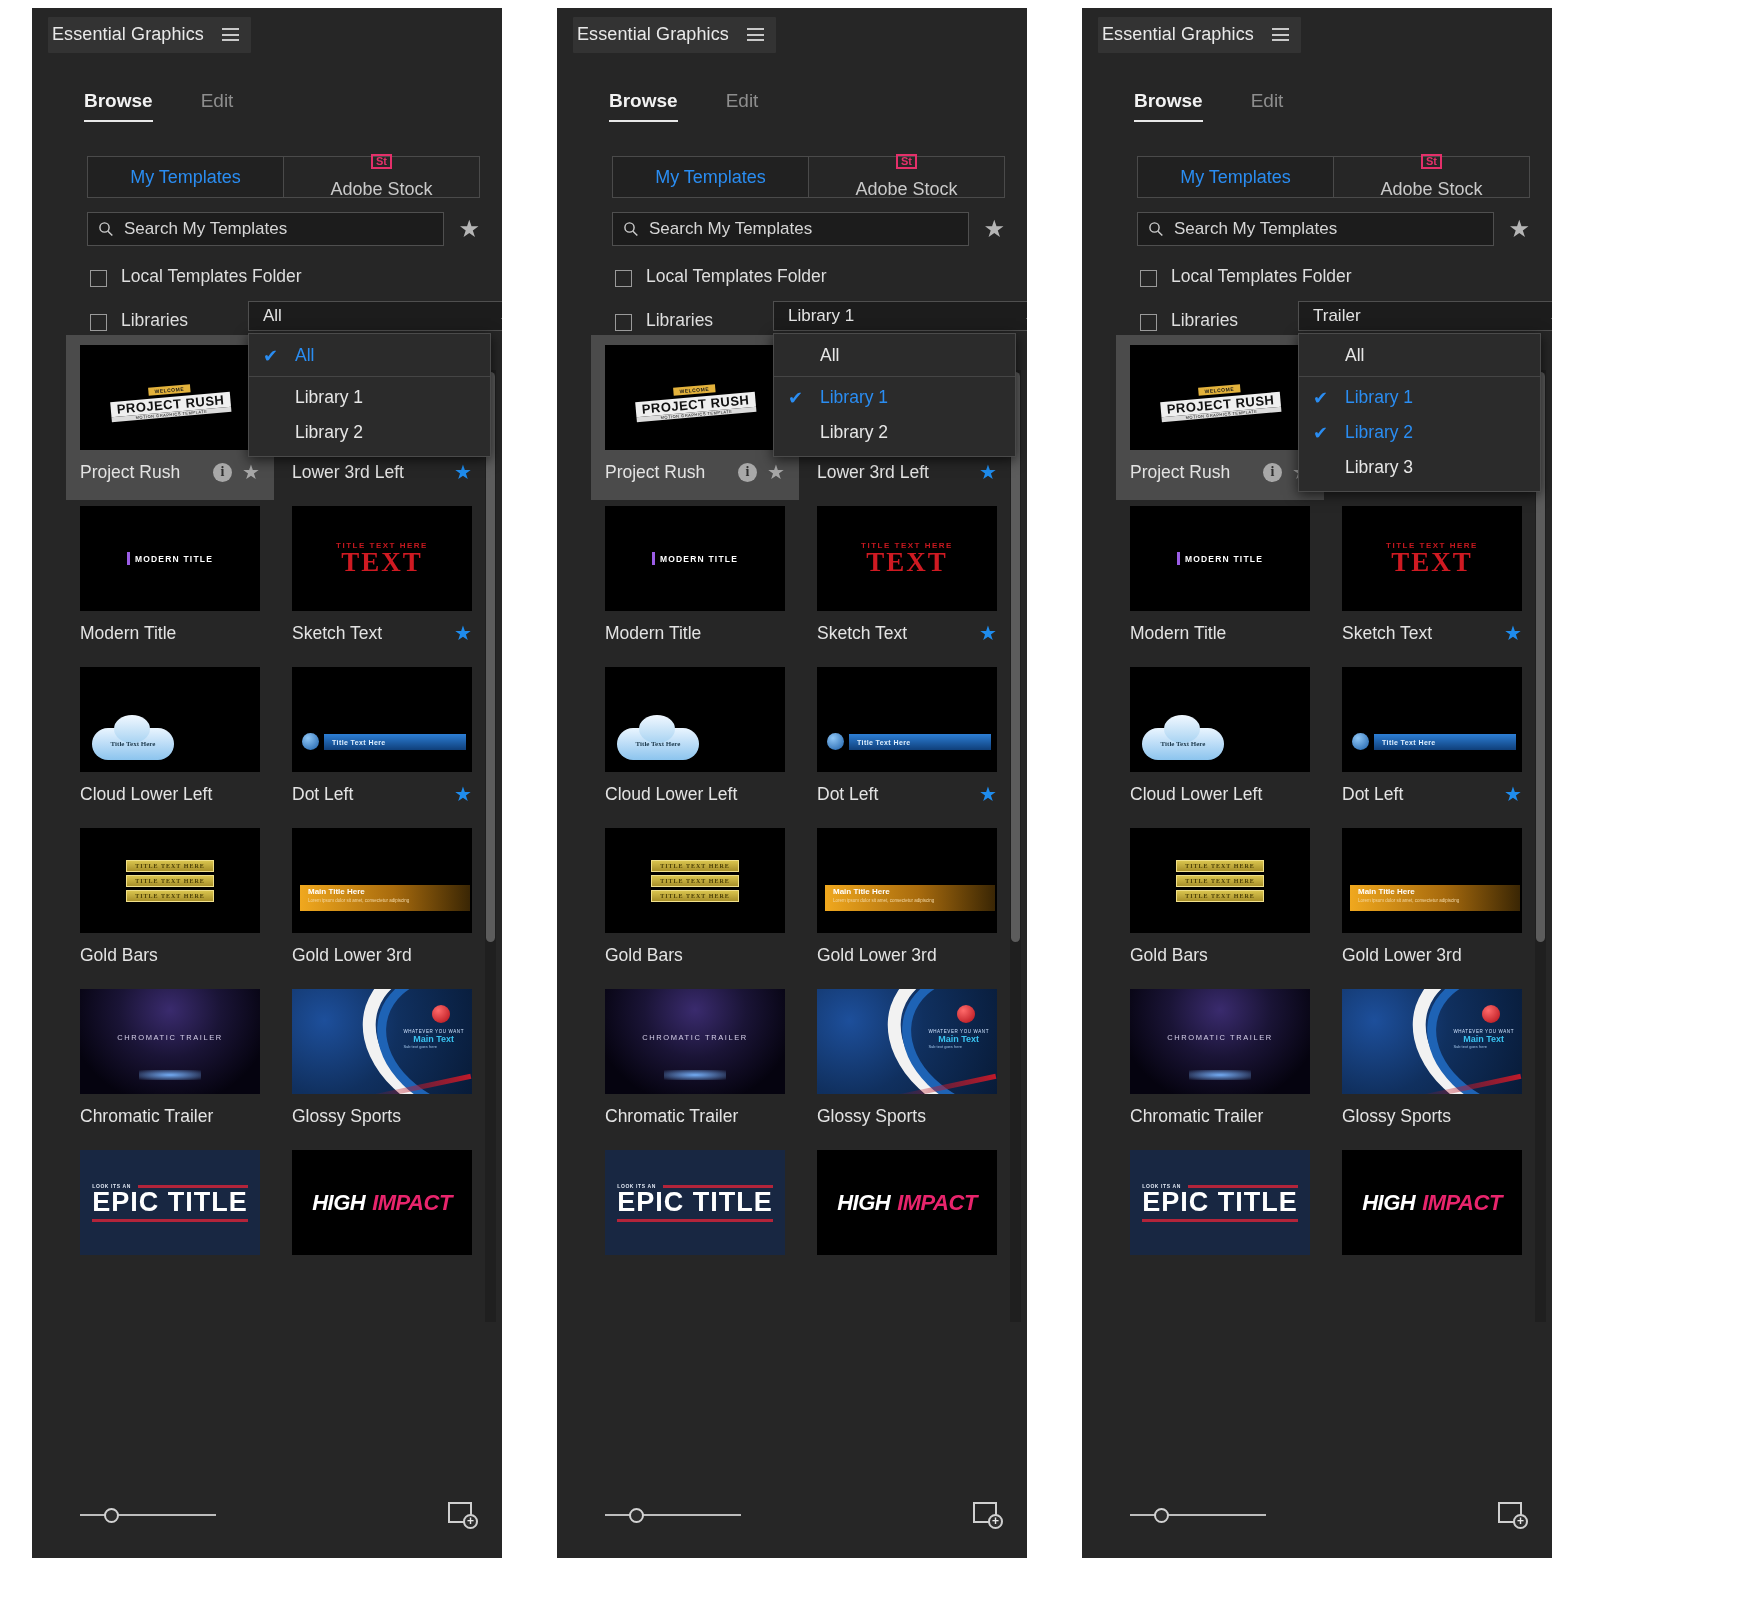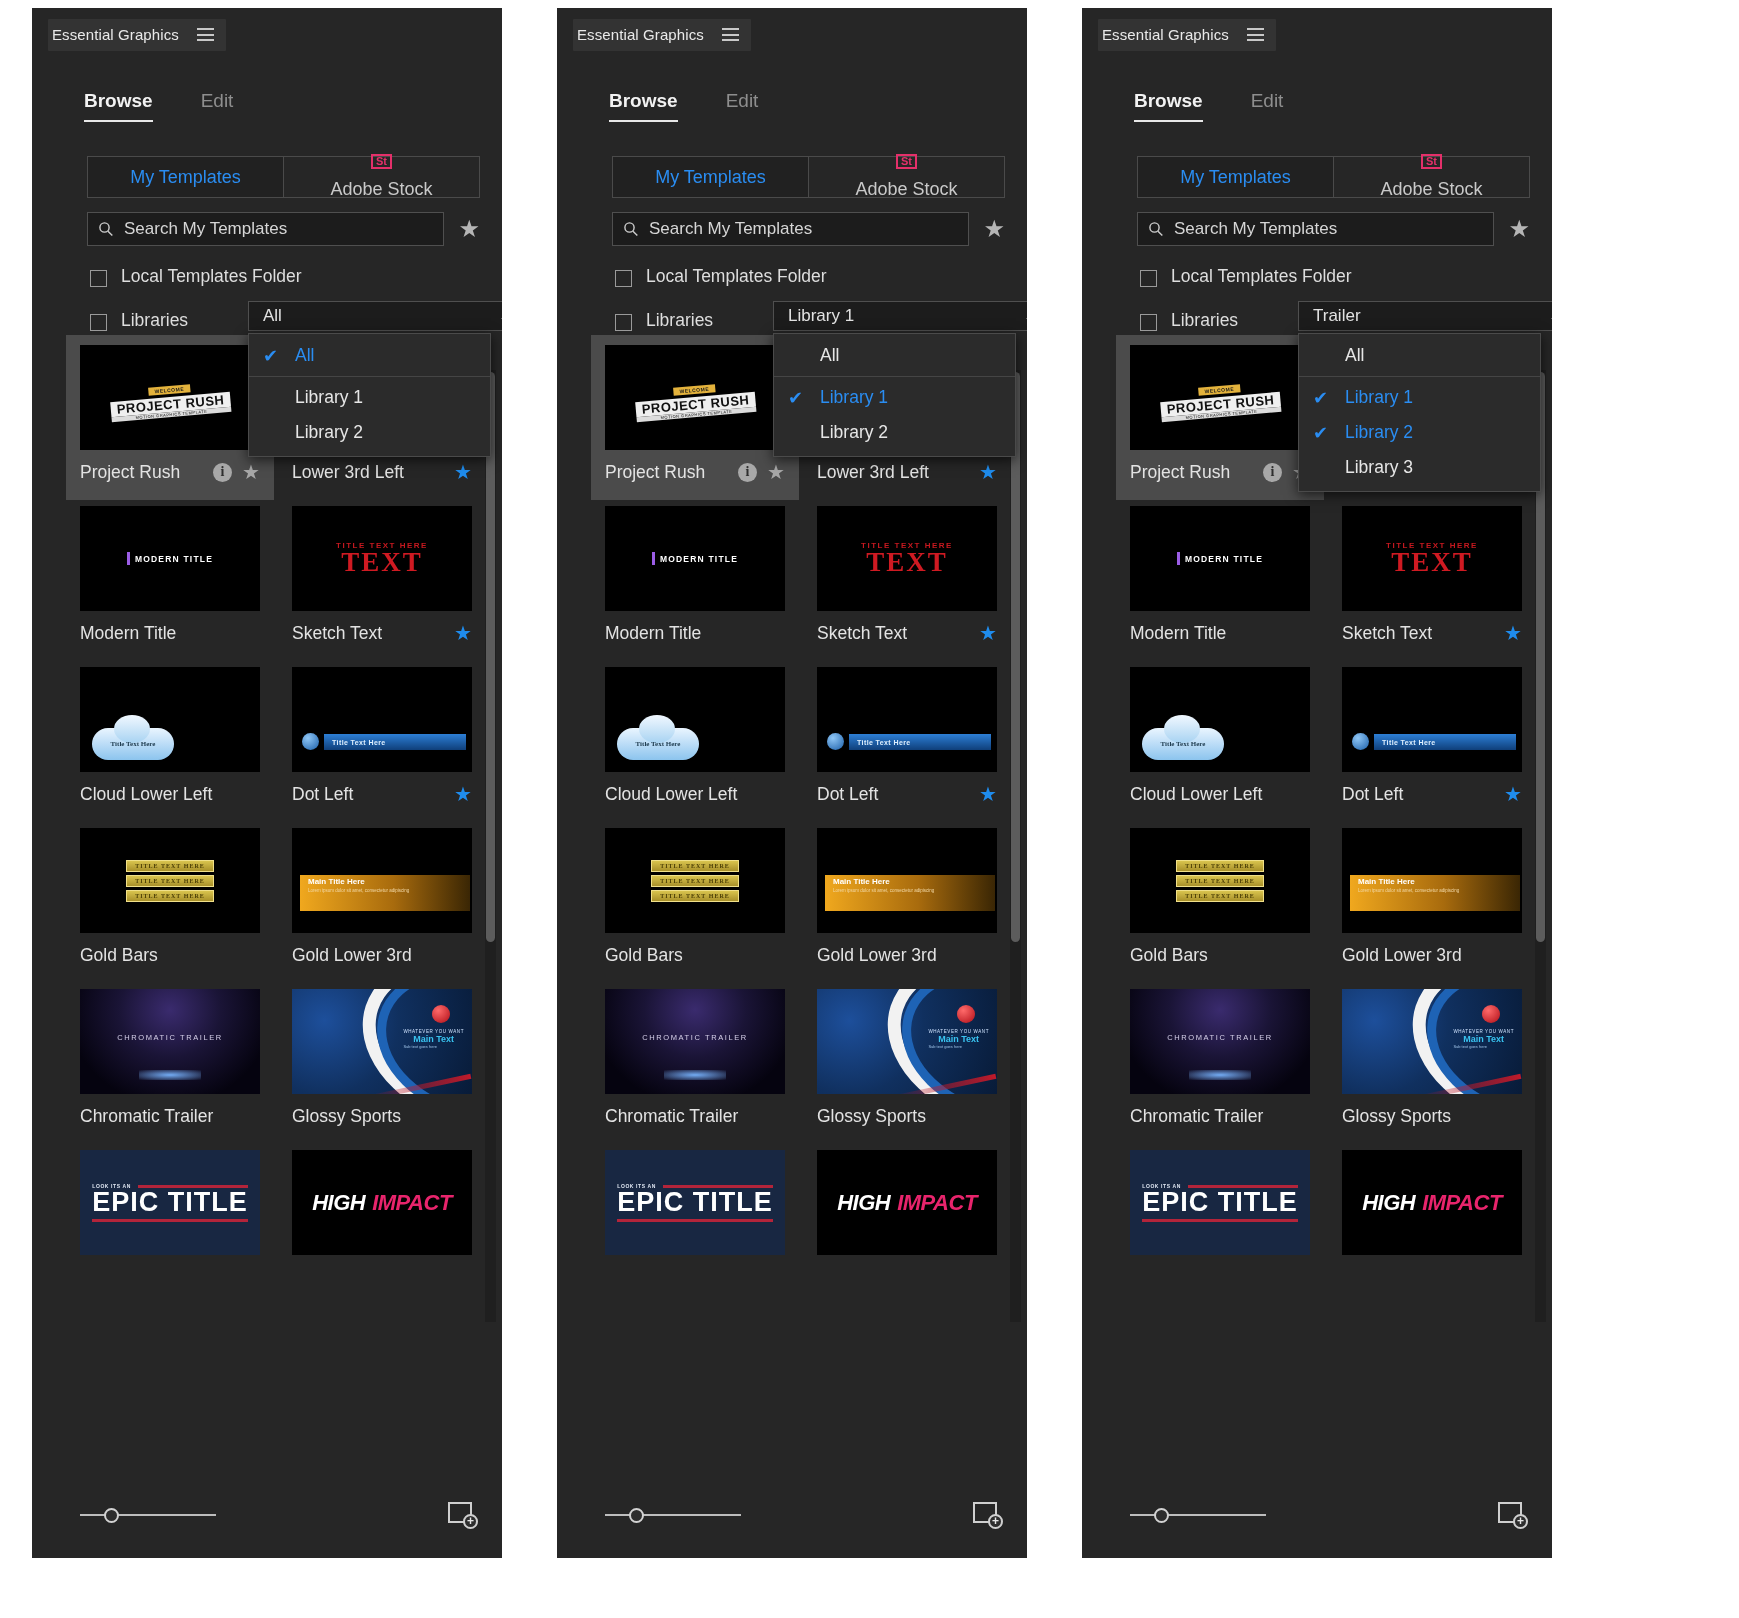--- a/index.html
+++ b/index.html
@@ -36,21 +36,21 @@
   .panel-tab-chip {
     background: #333333;
     padding: 7px 12px 8px 4px;
     display: flex;
     align-items: center;
     gap: 18px;
     border-radius: 1px;
   }
   .panel-title {
     color: #e9e9e9;
-    font-size: 15px;
+    font-size: 18px;
     letter-spacing: .1px;
     white-space: nowrap;
   }
   .hamburger {
     width: 17px; height: 13px;
     display: flex; flex-direction: column; justify-content: space-between;
     flex: 0 0 auto;
   }
   .hamburger i { display:block; height:2px; background:#c9c9c9; width:100%; }
 
@@ -260,21 +260,21 @@
   .tn-gold .gb {
     width:88px; height:12px;
     background: linear-gradient(#d9c44e, #a8902a);
     border:1px solid #f0e08a;
     display:flex; align-items:center; justify-content:center;
   }
   .tn-gold .gb span { font-size:6px; color:#4a3d05; font-weight:bold; letter-spacing:1px; font-family:"Liberation Serif",serif;}
 
   .tn-gold3 { position:relative; height:100%; }
   .tn-gold3 .g3 {
-    position:absolute; left:8px; right:2px; bottom:22px; height:36px;
+    position:absolute; left:8px; right:2px; bottom:22px; height:26px;
     background: linear-gradient(90deg,#f0a81e,#a86b0d 55%,#3a2604);
     padding:2px 0 0 8px;
   }
   .tn-gold3 .g3 .t1 { color:#fff; font-size:8px; font-weight:bold; }
   .tn-gold3 .g3 .t2 { color:#f3d9a6; font-size:4.5px; margin-top:2px; }
 
   .tn-chrom { position:relative; height:100%;
     background: radial-gradient(ellipse at 50% 20%, #3a2b6e 0%, #1a1436 40%, #05030f 80%);
   }
   .tn-chrom .t { position:absolute; left:0; right:0; top:42%; text-align:center;

